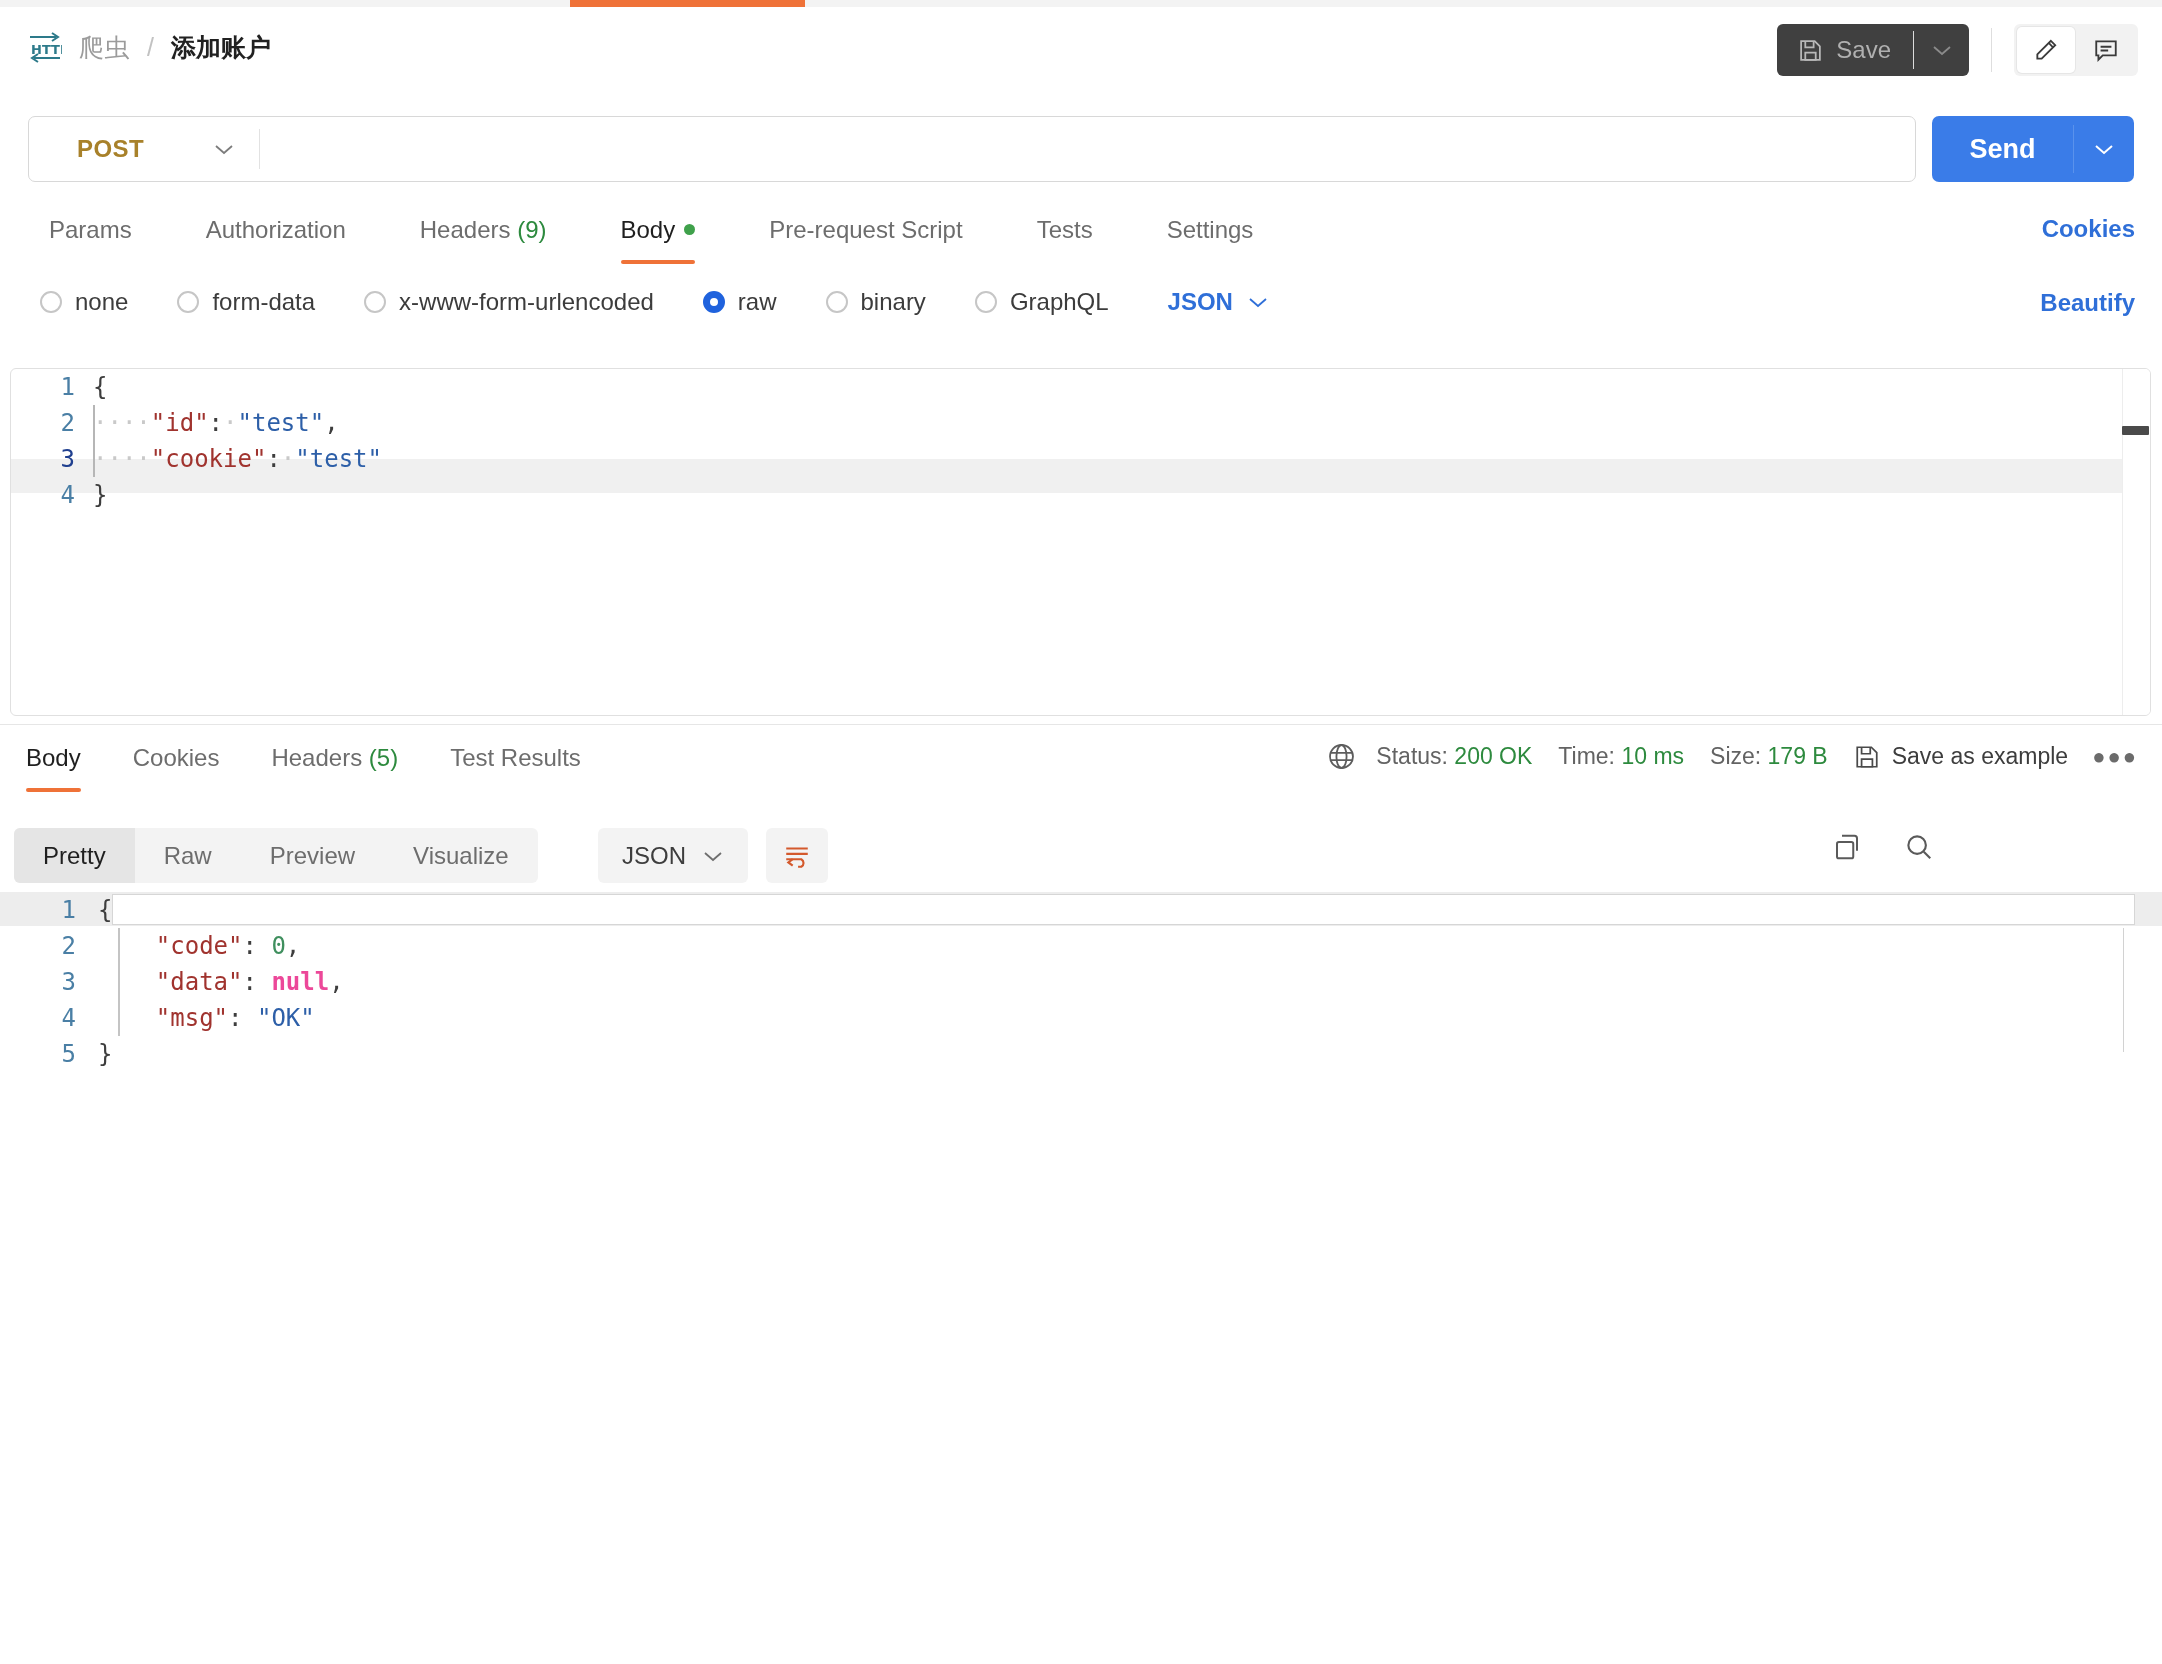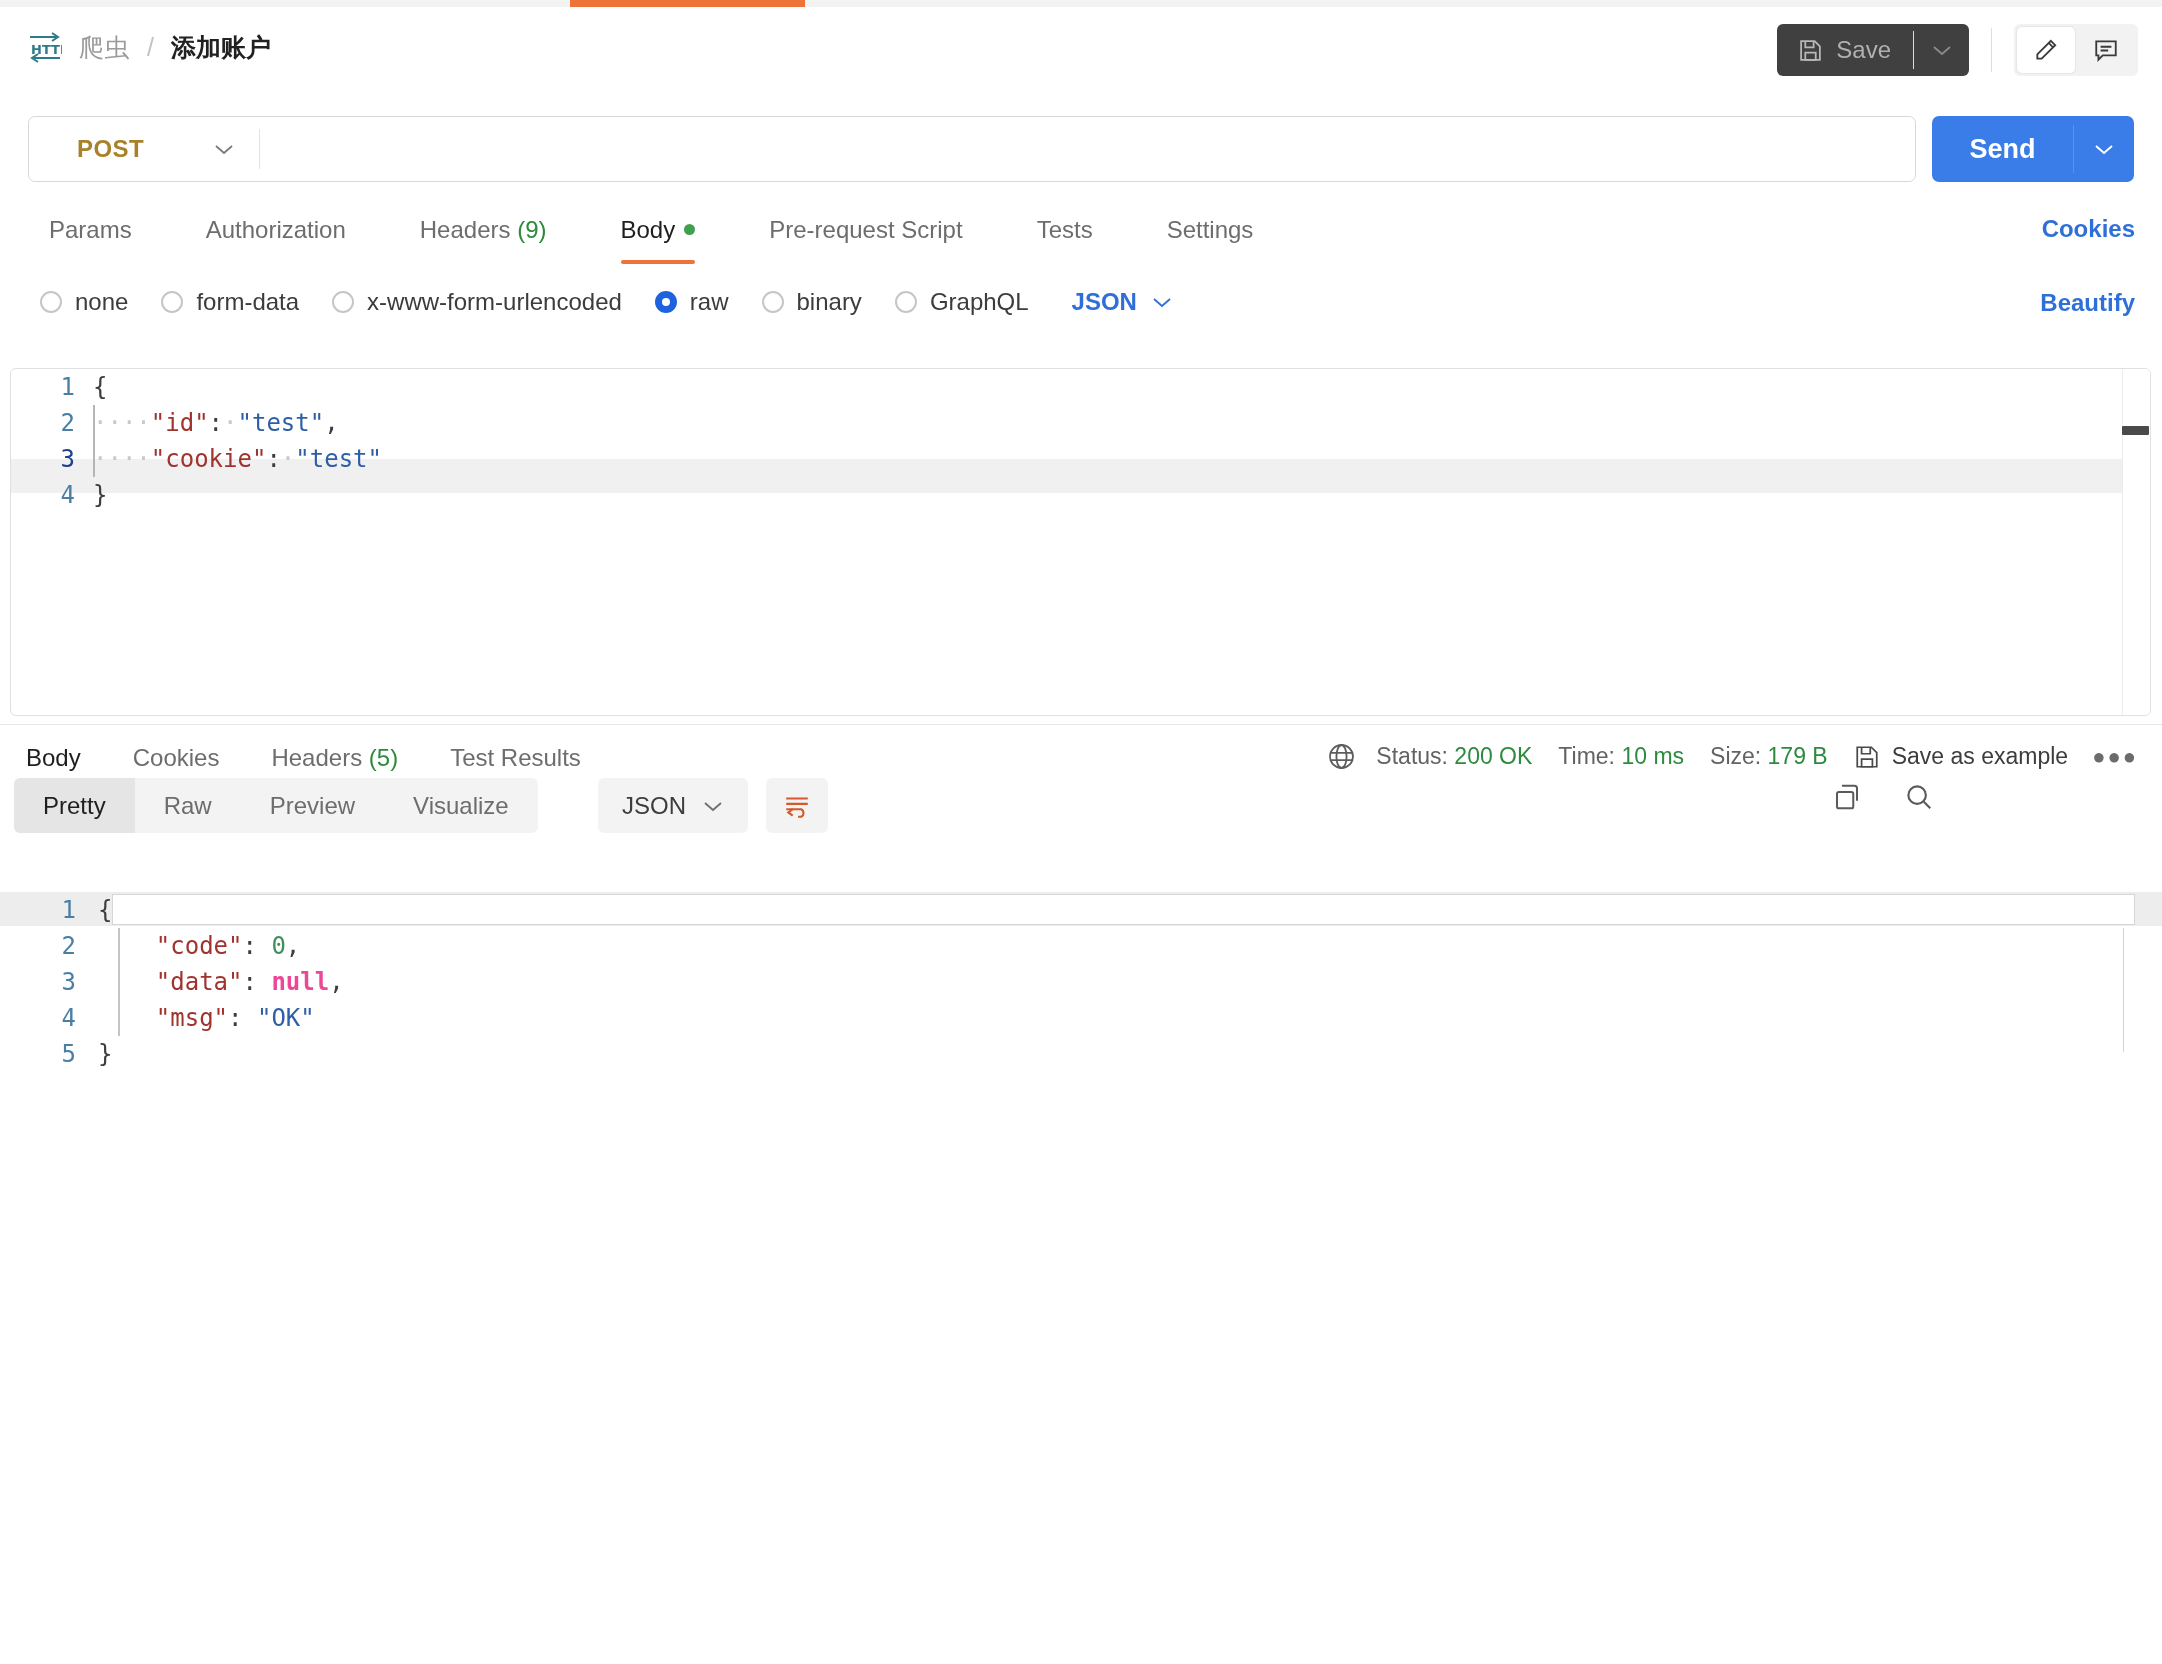--- a/index.html
+++ b/index.html
@@ -50,21 +50,21 @@
   .reqtabs .list { position: absolute; left: 22px; top: 0; display: flex; align-items: flex-start; gap: 20px; }
   .rtab { position: relative; padding: 4px 27px 20px 27px; font-size: 24px; color: #6d6d6d; white-space: nowrap; }
   .rtab.active { color: #1f1f1f; }
   .rtab.active::after { content: ""; position: absolute; left: 27px; right: 27px; bottom: 0; height: 4px; background: #ef7238; border-radius: 2px; }
   .rtab .cnt { color: #2d8a3e; }
   .gdot { display: inline-block; width: 11px; height: 11px; border-radius: 50%; background: #3fa14b; margin-left: 9px; vertical-align: 3px; }
   .cookies-link { position: absolute; right: 27px; top: 3px; font-size: 24px; color: #2f6fd8; font-weight: 700; }
 
   
   .bodytypes { position: absolute; top: 288px; left: 0; width: 2162px; height: 54px; }
-  .bt-list { position: absolute; left: 40px; top: 0; display: flex; align-items: center; gap: 0; }
+  .bt-list { position: absolute; left: 40px; top: 0; display: flex; align-items: center; gap: 16px; }
   .btopt { display: flex; align-items: center; gap: 13px; margin-right: 33px; font-size: 24px; color: #3c3c3c; }
   .radio { width: 22px; height: 22px; border-radius: 50%; border: 2px solid #c6c6c6; display: block; }
   .radio.on { border: 7px solid #1f62dd; background: #fff; }
   .json-sel { display: flex; align-items: center; gap: 14px; margin-left: 10px; }
   .json-sel .txt { font-size: 24px; color: #2f6fd8; font-weight: 700; }
   .beautify { position: absolute; right: 27px; top: 1px; font-size: 24px; color: #2f6fd8; font-weight: 700; }
 
   
   .req-editor { position: absolute; top: 368px; left: 10px; width: 2141px; height: 348px; border: 1px solid #e0e0e0; border-radius: 6px; background: #fff; overflow: hidden; }
   .code { font-family: "DejaVu Sans Mono", monospace; font-size: 24px; line-height: 36px; }
@@ -92,21 +92,21 @@
   .restab.active::after { content: ""; position: absolute; left: 26px; right: 26px; bottom: 0; height: 4px; background: #ef7238; border-radius: 2px; }
   .restab .cnt { color: #2d8a3e; }
   .meta { position: absolute; right: 24px; top: 2px; display: flex; align-items: center; gap: 0; font-size: 23px; color: #636363; }
   .meta .chip { margin-right: 26px; }
   .meta .val { color: #2d8a3e; }
   .meta-icon { margin-right: 20px; display: flex; align-items: center; }
   .save-ex { display: flex; align-items: center; gap: 12px; color: #3d3d3d; margin-right: 24px; }
   .dots3 { letter-spacing: 2px; color: #6b6b6b; font-size: 22px; }
 
   
-  .restools { position: absolute; top: 778px; left: 0; width: 1958px; height: 62px; }
+  .restools { position: absolute; top: 828px; left: 0; width: 1958px; height: 62px; }
   .seg { position: absolute; left: 14px; top: 0; display: flex; background: #f3f3f3; border-radius: 6px; height: 55px; overflow: hidden; }
   .seg .it { display: flex; align-items: center; padding: 0 29px; font-size: 24px; color: #6d6d6d; }
   .seg .it.active { background: #e5e5e5; color: #1f1f1f; }
   .fmt-sel { position: absolute; left: 598px; top: 0; height: 55px; background: #f3f3f3; border-radius: 6px; display: flex; align-items: center; gap: 16px; padding: 0 24px; }
   .fmt-sel .t { font-size: 24px; color: #3d3d3d; }
   .wrap-btn { position: absolute; left: 766px; top: 0; width: 62px; height: 55px; background: #f3f3f3; border-radius: 6px; display: flex; align-items: center; justify-content: center; }
   .res-icons { position: absolute; right: 24px; top: 4px; display: flex; align-items: center; gap: 42px; }
 
   
   .res-editor { position: absolute; top: 892px; left: 0; width: 2162px; height: 160px; }

